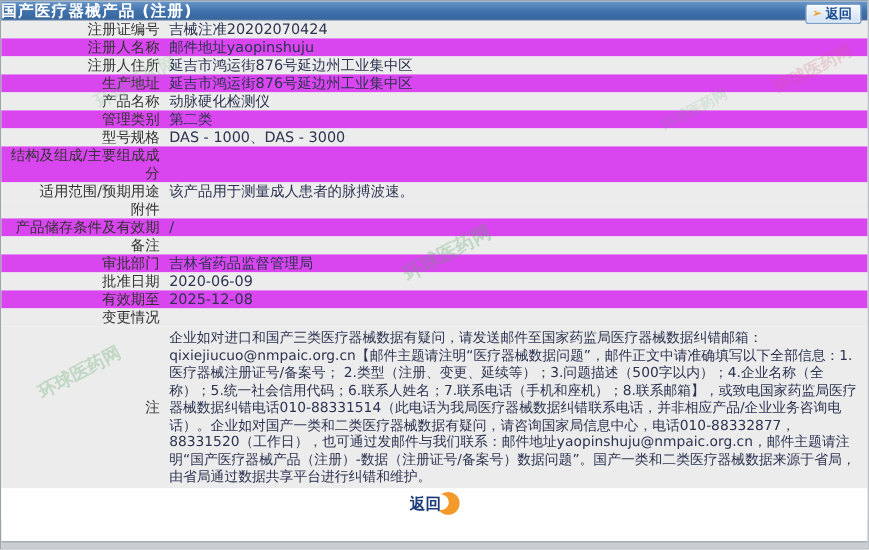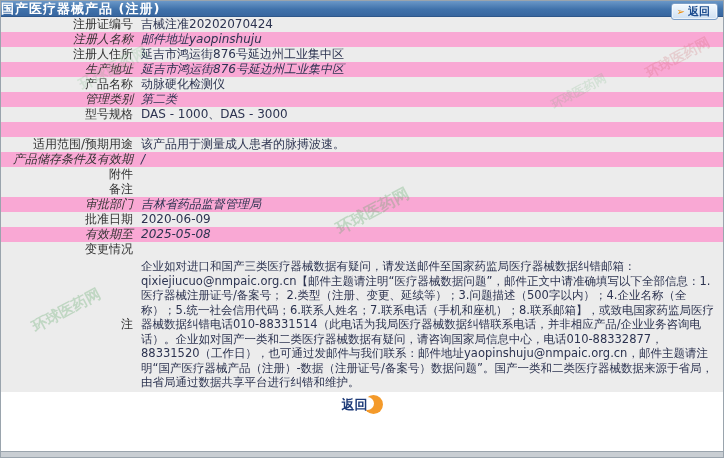--- a/index.html
+++ b/index.html
@@ -23,21 +23,21 @@
     display:flex; align-items:center; gap:3px; padding:0 7px 0 5px;
     background:linear-gradient(180deg,#f5faff,#cfe0f2);
     border:1px solid #7e9fc6; border-radius:3px; cursor:pointer;
     color:#1d4c8f; font-size:11px; font-weight:bold;
     box-shadow:0 0 0 1px rgba(255,255,255,.6) inset;
   }
   .back-arrow-icon { color:#f08a00; font-size:10px; line-height:1; }
   
   .row { display:flex; min-height:15px; line-height:15px; }
   .row.odd  { background:#ececec; }
-  .row.even { background:#f9a8d4;font-style:italic; }
+  .row.even { background:#d946ef; }
   .label-cell {
     width:140px; flex:none; text-align:right; padding-right:8px; color:#333;
   }
   .value-cell { flex:1; color:#2c3350; padding-right:12px; white-space:pre-wrap; }
   .row-note {
     display:flex; align-items:center; background:#ececec; padding:2px 0;
   }
   .row-note .value-cell {
     font-size:11.5px; line-height:14.5px; padding-right:8px;
   }
@@ -106,48 +106,49 @@
     </div>
     <div class="row even">
       <div class="label-cell">管理类别</div>
       <div class="value-cell">第二类</div>
     </div>
     <div class="row odd">
       <div class="label-cell">型号规格</div>
       <div class="value-cell">DAS - 1000、DAS - 3000</div>
     </div>
     <div class="row even">
+      <div class="label-cell">结构及组成/主要组成成分</div>
     </div>
     <div class="row odd">
       <div class="label-cell">适用范围/预期用途</div>
       <div class="value-cell">该产品用于测量成人患者的脉搏波速。</div>
     </div>
+    <div class="row odd">
+      <div class="label-cell">附件</div>
+      <div class="value-cell"></div>
+    </div>
     <div class="row even">
       <div class="label-cell">产品储存条件及有效期</div>
       <div class="value-cell">/</div>
-    </div>
-    <div class="row odd">
-      <div class="label-cell">附件</div>
-      <div class="value-cell"></div>
     </div>
     <div class="row odd">
       <div class="label-cell">备注</div>
       <div class="value-cell"></div>
     </div>
     <div class="row even">
       <div class="label-cell">审批部门</div>
       <div class="value-cell">吉林省药品监督管理局</div>
     </div>
     <div class="row odd">
       <div class="label-cell">批准日期</div>
       <div class="value-cell">2020-06-09</div>
     </div>
     <div class="row even">
       <div class="label-cell">有效期至</div>
-      <div class="value-cell">2025-05-08</div>
+      <div class="value-cell">2025-12-08</div>
     </div>
     <div class="row odd">
       <div class="label-cell">变更情况</div>
       <div class="value-cell"></div>
     </div>
     <div class="row-note">
       <div class="label-cell">注</div>
       <div class="value-cell">企业如对进口和国产三类医疗器械数据有疑问，请发送邮件至国家药监局医疗器械数据纠错邮箱：qixiejiucuo@nmpaic.org.cn【邮件主题请注明“医疗器械数据问题”，邮件正文中请准确填写以下全部信息：1.医疗器械注册证号/备案号； 2.类型（注册、变更、延续等）；3.问题描述（500字以内）；4.企业名称（全称）；5.统一社会信用代码；6.联系人姓名；7.联系电话（手机和座机）；8.联系邮箱】，或致电国家药监局医疗器械数据纠错电话010-88331514（此电话为我局医疗器械数据纠错联系电话，并非相应产品/企业业务咨询电话）。企业如对国产一类和二类医疗器械数据有疑问，请咨询国家局信息中心，电话010-88332877，88331520（工作日），也可通过发邮件与我们联系：邮件地址yaopinshuju@nmpaic.org.cn，邮件主题请注明“国产医疗器械产品（注册）-数据（注册证号/备案号）数据问题”。国产一类和二类医疗器械数据来源于省局，由省局通过数据共享平台进行纠错和维护。</div>
     </div>
   </div>

